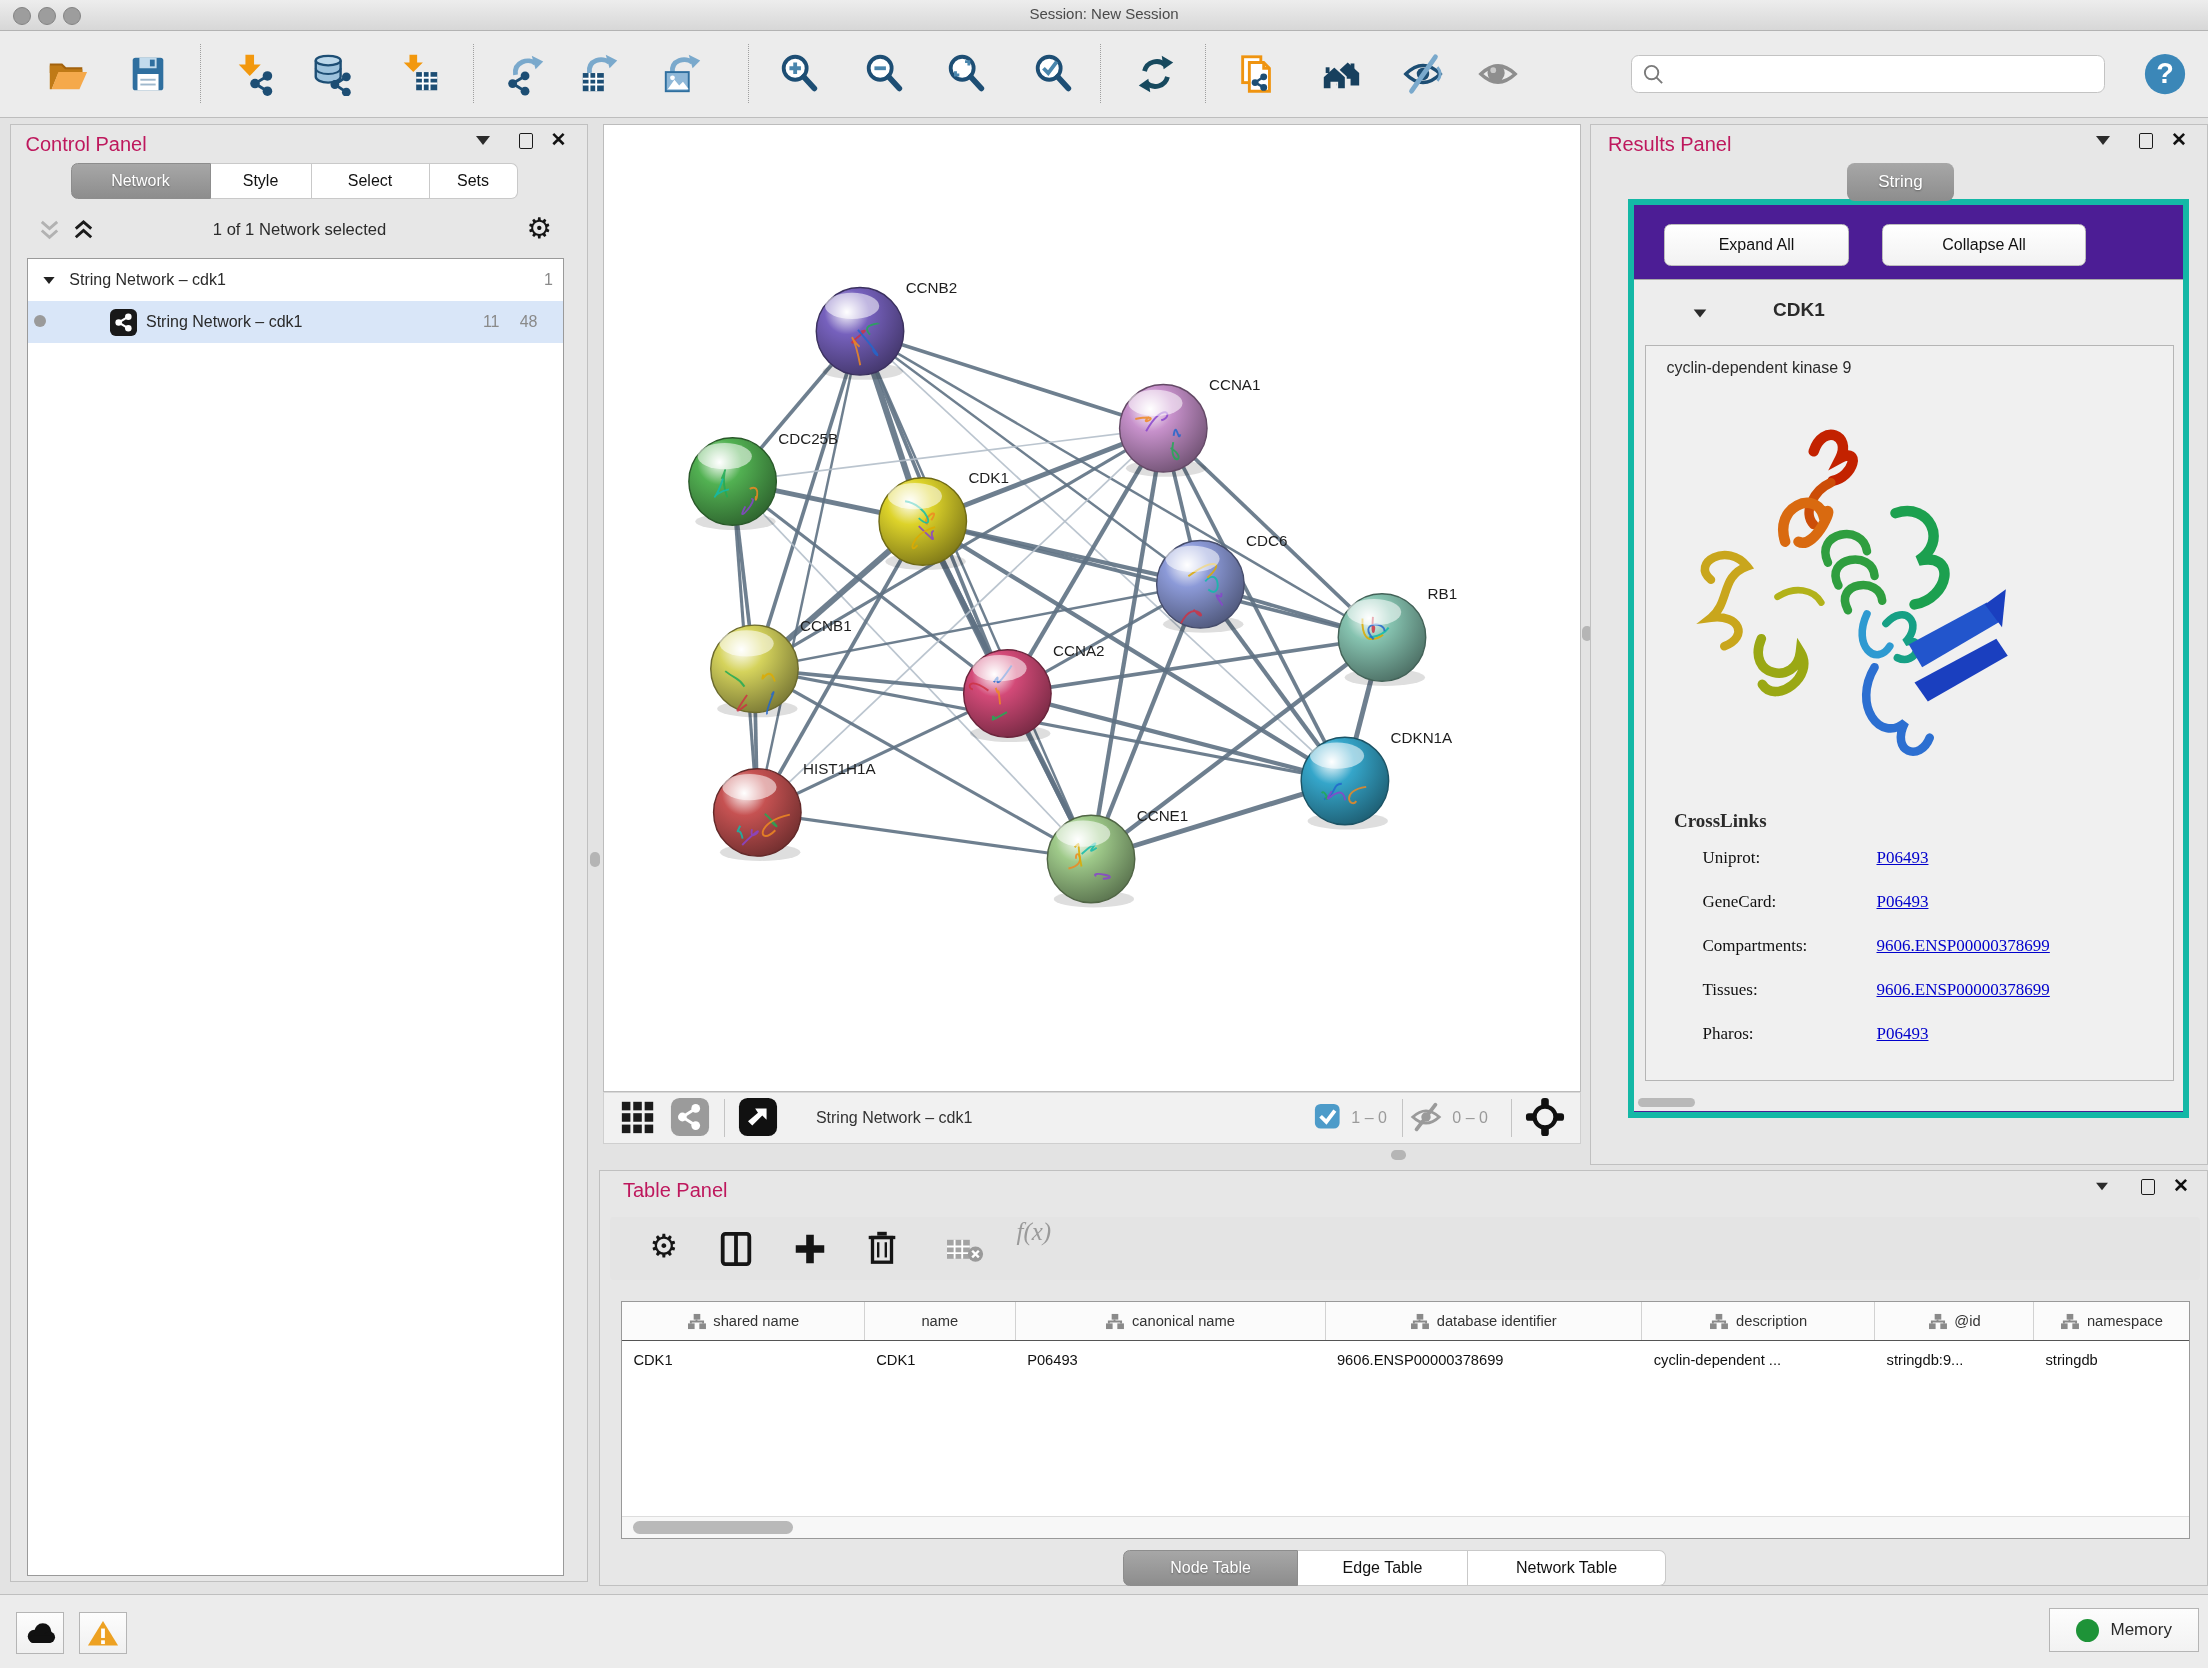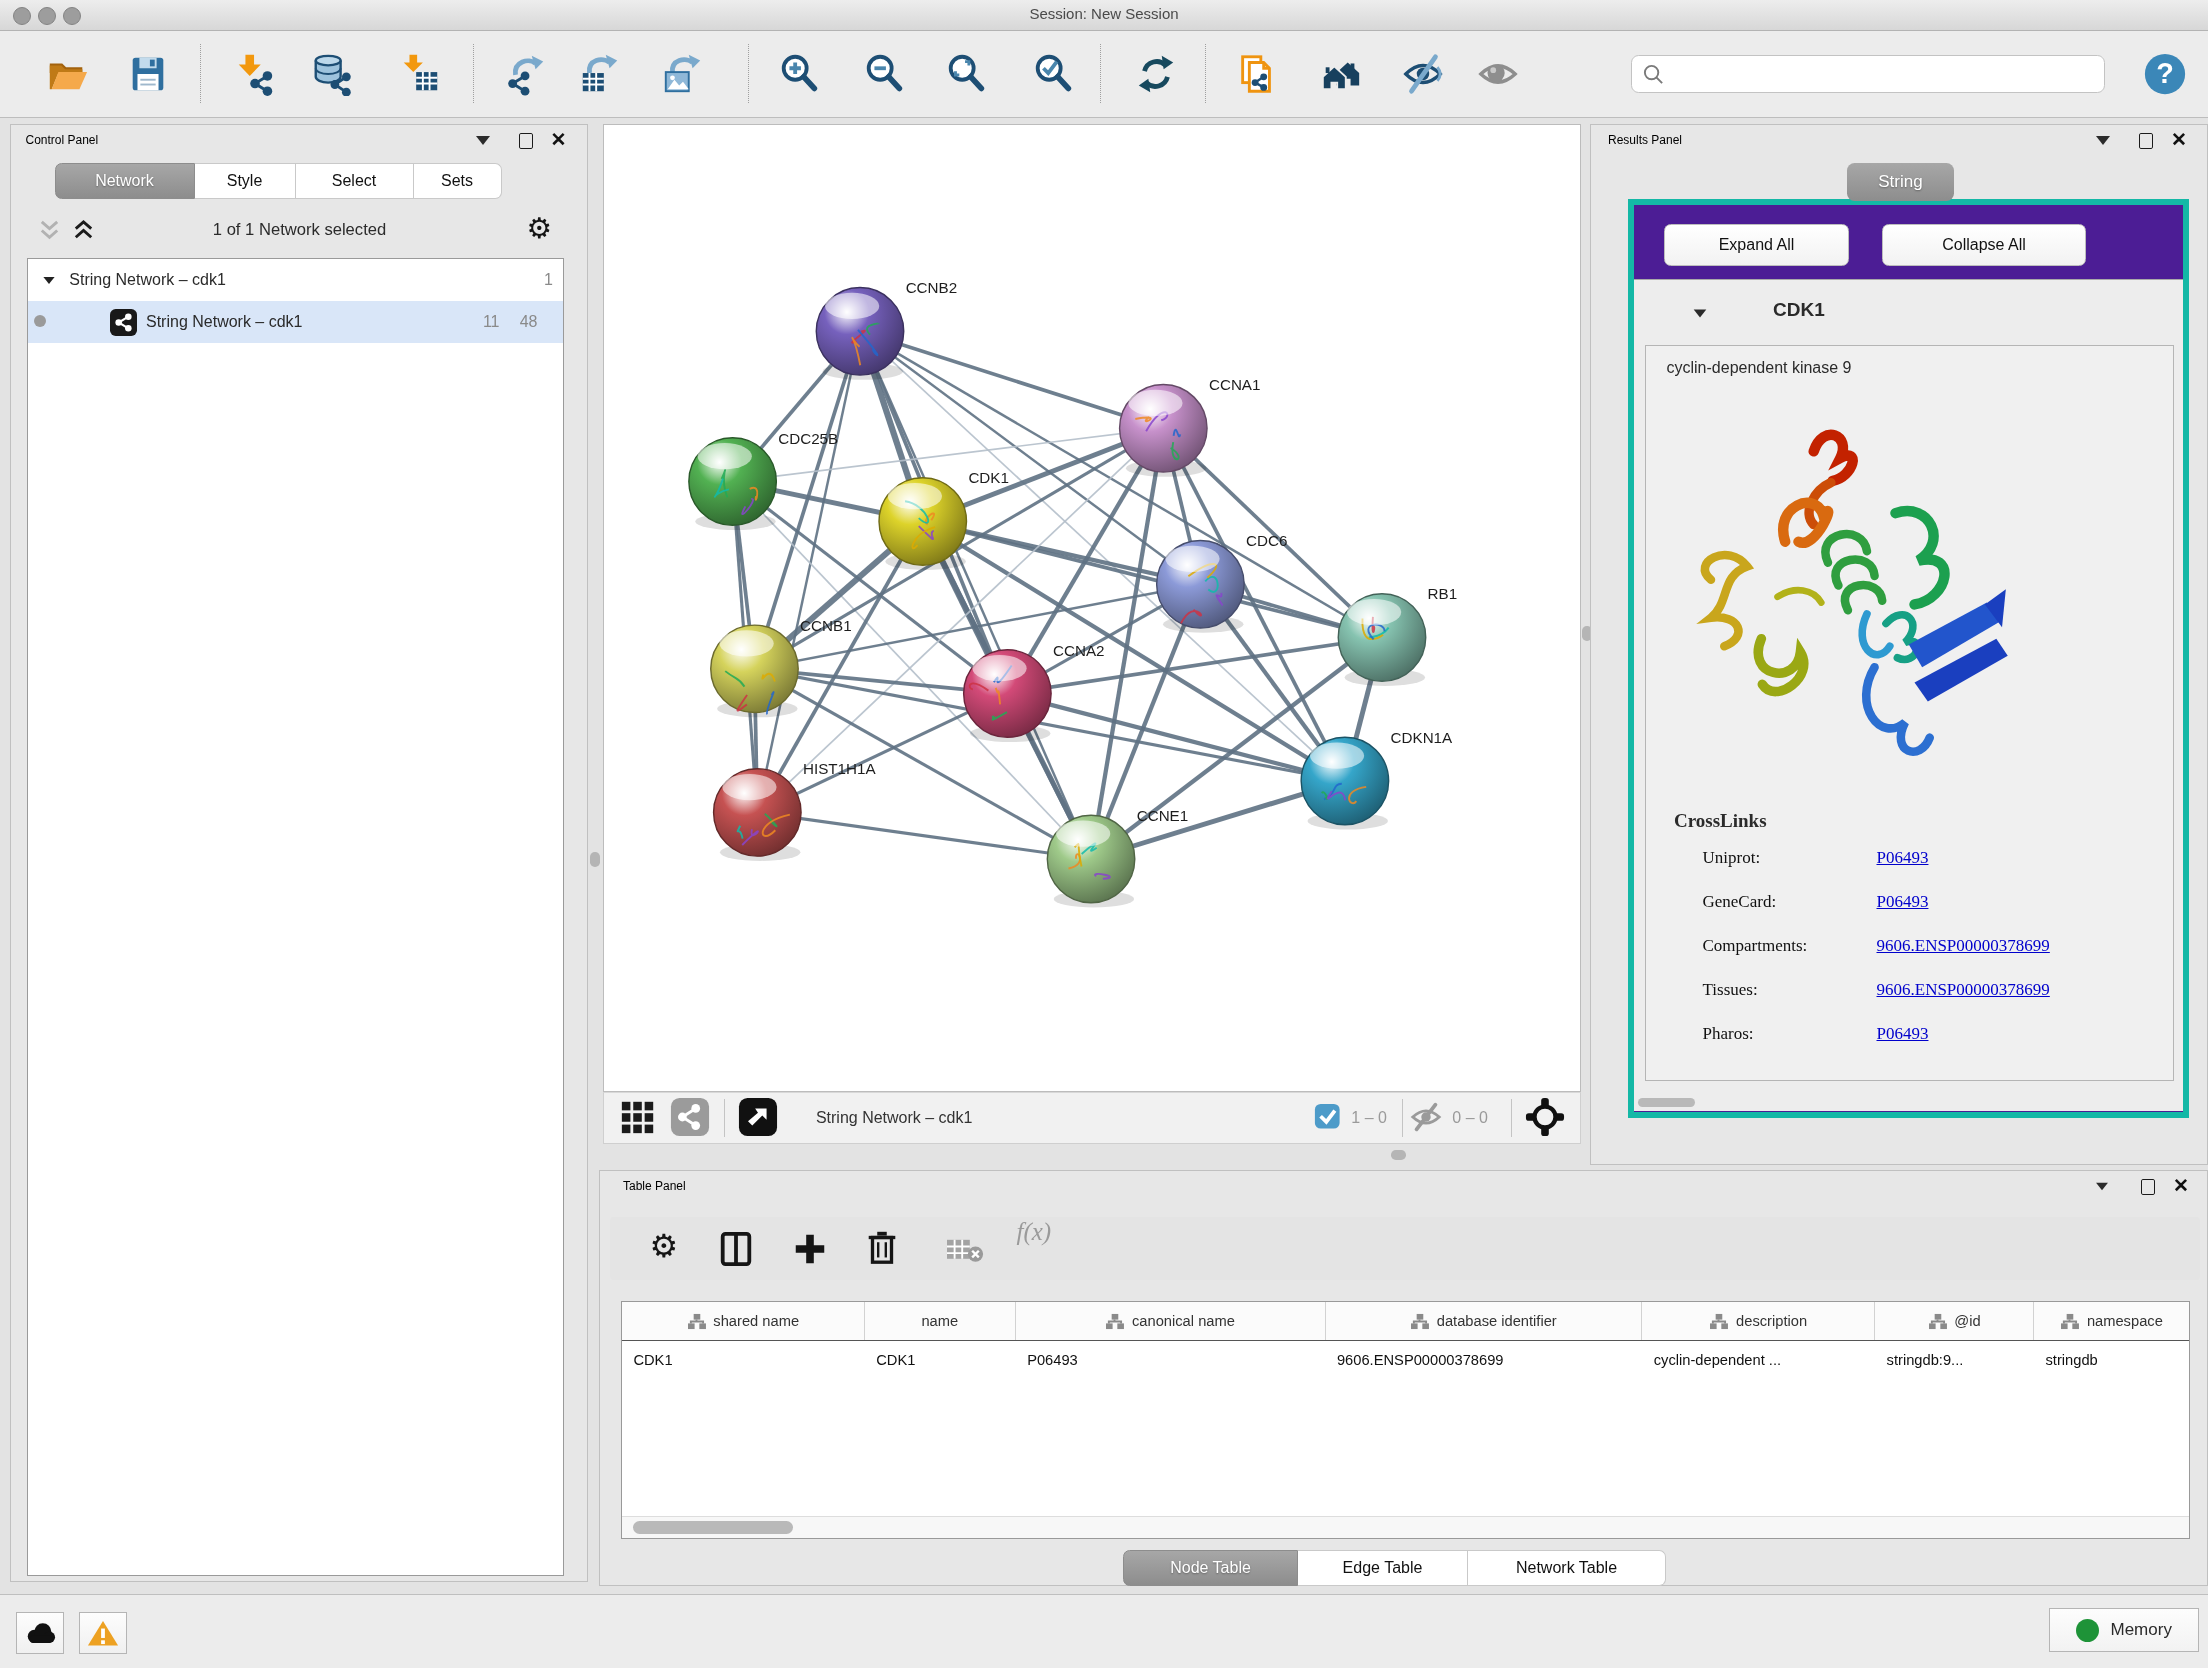--- a/index.html
+++ b/index.html
@@ -14,21 +14,21 @@
   
   .toolbar{left:0;top:31px;width:2208px;height:86px;background:#ececec;border-bottom:1px solid #bdbdbd;}
   .tbi{top:21px;width:44px;height:44px;cursor:pointer;}
   .tbsep{top:13.3px;width:0;height:59px;border-left:1.9px dotted #9f9f9f;}
   .searchbox{left:1631px;top:24px;width:474px;height:38px;background:#fff;border:1px solid #c3c3c3;
              border-radius:7.6px;display:flex;align-items:center;padding-left:9.5px;box-sizing:border-box;}
   .searchbox input{border:none;outline:none;font-size:15px;width:418px;background:transparent;
                    font-family:"Liberation Sans",sans-serif;}
   
   .panel{background:#e7e7e7;border:1px solid #c0c0c0;box-sizing:border-box;}
-  .panel-title{font-size:12px;color:#000000;}
+  .panel-title{font-size:20px;color:#be185d;}
   .win-tri{width:0;height:0;border-left:7.6px solid transparent;border-right:7.6px solid transparent;
            border-top:9.5px solid #2b2b2b;display:inline-block;}
   .win-sq{width:12.4px;height:14.3px;border:1.9px solid #1b1b1b;border-radius:1.9px;display:inline-block;}
   .win-x{font-size:19px;font-weight:700;color:#111;line-height:14.3px;}
   
   .seg{display:flex;height:36px;}
   .seg .tab{display:flex;align-items:center;justify-content:center;font-size:16px;background:#fff;
             border:1px solid #c9c9c9;border-left:none;color:#111;cursor:pointer;}
   .seg .tab:first-child{border-left:1px solid #c9c9c9;border-radius:6.7px 0 0 6.7px;}
   .seg .tab:last-child{border-radius:0 6.7px 6.7px 0;}
@@ -235,21 +235,21 @@
           <text x="24" y="33" text-anchor="middle" font-size="30" font-weight="bold" fill="#fff" font-family="Liberation Sans,sans-serif">?</text>
         </svg></span>
   </div>
 
   <div class="abs panel" style="left:9.5px;top:124px;width:578px;height:1458px">
     <span class="abs panel-title" style="left:15px;top:7.6px">Control Panel</span>
     <span class="abs win-tri" style="left:465px;top:11.4px"></span>
     <span class="abs win-sq" style="left:508px;top:7.6px"></span>
     <span class="abs win-x" style="left:540px;top:7.6px">✕</span>
 
-    <div class="abs seg" style="left:44px;top:38px">
+    <div class="abs seg" style="left:60px;top:38px">
       <div class="tab sel" style="width:138px">Network</div>
       <div class="tab" style="width:100px">Style</div>
       <div class="tab" style="width:117px">Select</div>
       <div class="tab" style="width:87px">Sets</div>
     </div>
 
     <span class="abs" style="left:25px;top:93px">
       <svg width="27" height="27" viewBox="0 0 28 28">
           <path d="M6 4l8 7 8-7M6 13l8 7 8-7" stroke="#b2b2b2" stroke-width="3" fill="none"></path>
         </svg></span>

